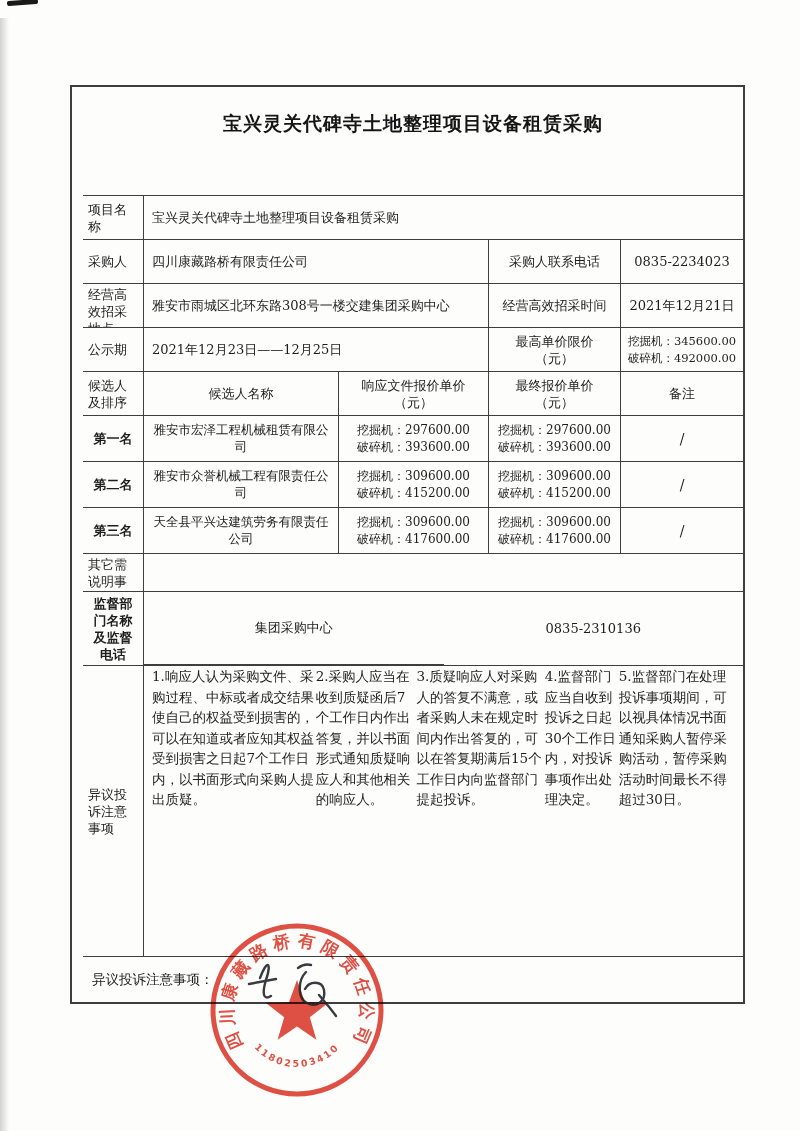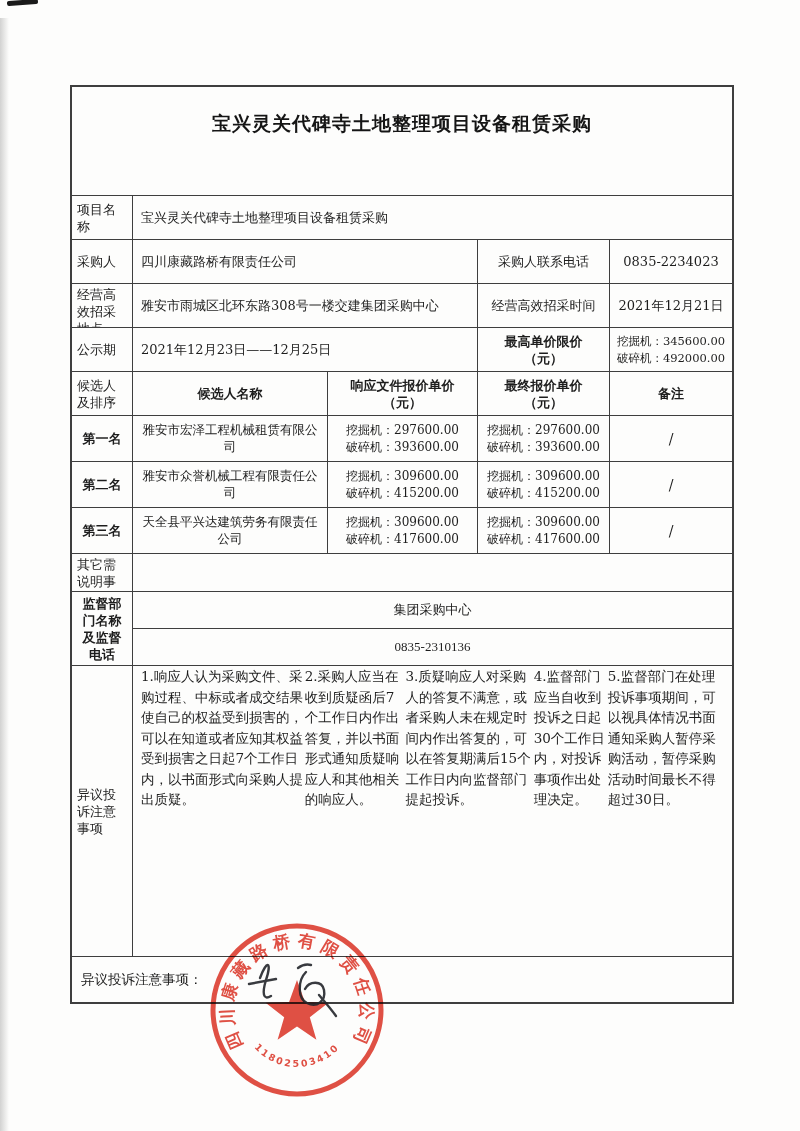--- a/index.html
+++ b/index.html
@@ -6,21 +6,21 @@
   body{
     width:800px;height:1131px;position:relative;background:#fdfdfc;
     font-family:"DejaVu Serif","Liberation Serif",serif;color:#1d1d1d;overflow:hidden;
   }
   
   .scan-edge-left{position:absolute;left:0;top:18px;width:9px;height:1113px;
     background:linear-gradient(90deg,rgba(140,140,140,.38),rgba(140,140,140,0));pointer-events:none;}
   .scan-mark{position:absolute;left:7px;top:0;width:31px;height:5px;background:#1a1a1a;
     transform:rotate(-4deg);border-radius:2px;}
   
-  .doc{position:absolute;left:70px;top:85px;width:660px;border:2px solid #3e3e3e;background:transparent;}
+  .doc{position:absolute;left:70px;top:85px;width:660px;border:2px solid #3e3e3e;background:transparent;padding-left:11px;}
   .row{display:flex;border-top:1px solid #3e3e3e;}
   .row.first{border-top:none;}
   .cell{border-left:1px solid #3e3e3e;box-sizing:border-box;display:flex;align-items:center;overflow:hidden;}
   .cell.nb{border-left:none;}
   .w-label{width:60px;flex:none;}
   .w-main{width:345px;flex:none;}
   .w-l2{width:132px;flex:none;}
   .w-name{width:195px;flex:none;}
   .w-p1{width:150px;flex:none;}
   .w-p2{width:132px;flex:none;}
@@ -32,25 +32,25 @@
   .h-sup{height:73px;}
   .h-obj{height:290px;}
   .h-sig{height:45px;}
   .title-cell{flex-direction:column;justify-content:flex-start;padding-top:22px;align-items:center;}
   .title-line{font-family:"DejaVu Sans","Liberation Sans",sans-serif;font-weight:700;
     font-size:19px;line-height:28px;letter-spacing:1px;color:#151515;}
   .lab{font-size:13px;line-height:17px;padding:2px 5px;text-align:left;}
   .lab-center{text-align:center;justify-content:center;font-weight:bold;}
   .val{font-size:13px;padding:0 8px;text-align:left;}
   .val-center{justify-content:center;text-align:center;padding:0 4px;font-size:13px;}
-  .hdr{flex-direction:column;justify-content:center;text-align:center;font-size:13px;line-height:17px;font-weight:bold;}
+  .hdr{flex-direction:column;justify-content:center;text-align:center;font-size:13px;line-height:17px;}
   .price-cell{justify-content:center;}
   .price{font-size:12px;line-height:17px;text-align:left;white-space:nowrap;}
   .remark{justify-content:center;font-size:14px;}
-  .sup-right{flex:1;display:flex;flex-direction:column;border-left:1px solid #3e3e3e;font-family:Liberation Serif, serif;}
+  .sup-right{flex:1;display:flex;border-left:1px solid #3e3e3e;}
   .sup-row{flex:1;display:flex;align-items:center;justify-content:center;font-size:13px;}
   .sup-row.top{border-bottom:1px solid #3e3e3e;}
   .obj-text{flex:1;border-left:1px solid #3e3e3e;padding:0 9px 0 8px;display:flex;
     flex-direction:row;justify-content:center;font-size:13.5px;line-height:20.5px;text-align:left;}
   .sig-cell{padding-left:9px;font-size:13.5px;}
   
   .seal{position:absolute;left:202px;top:915px;width:190px;height:190px;
     mix-blend-mode:multiply;opacity:.88;pointer-events:none;}
   .handwriting{position:absolute;left:240px;top:948px;width:130px;height:85px;pointer-events:none;}
 </style>

